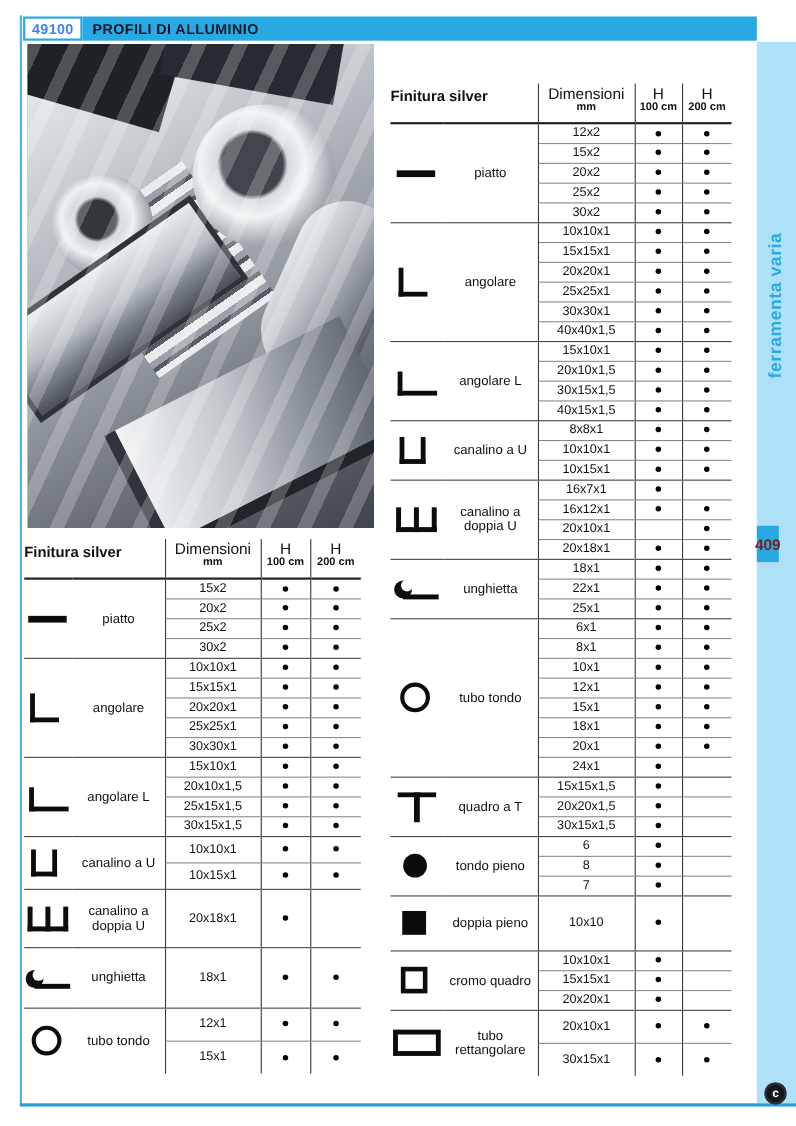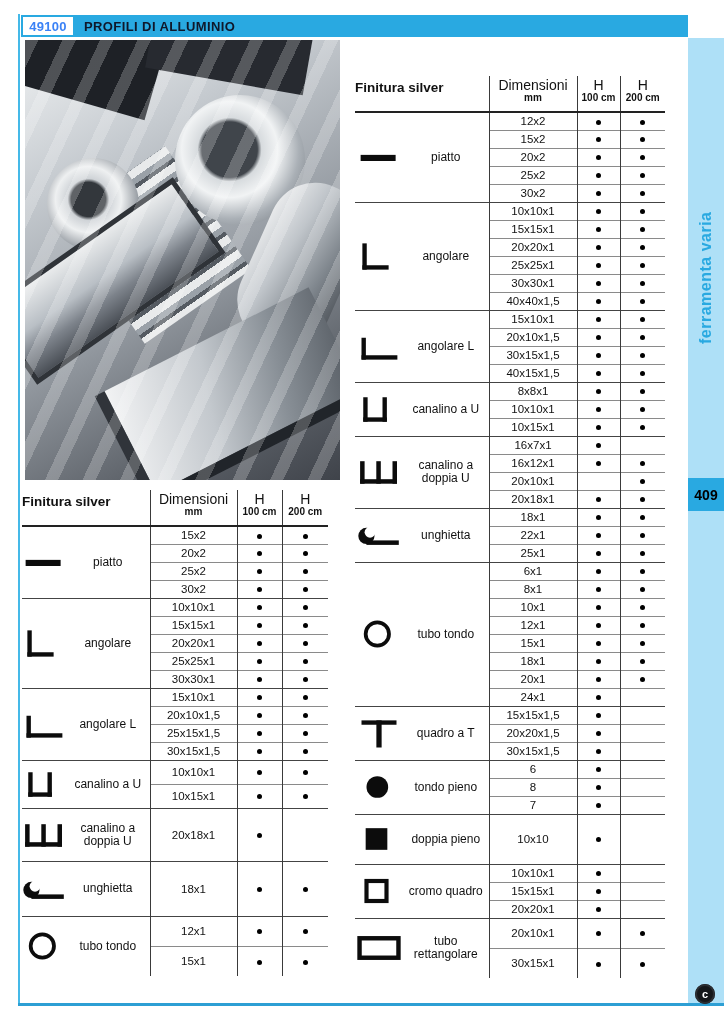--- a/index.html
+++ b/index.html
@@ -17,21 +17,21 @@
   
   .code-box{position:absolute;left:21px;top:15px;width:54px;height:22px;background:#fff;border:2px solid var(--accent);
     color:#3b82f6;font-weight:bold;font-size:13px;display:flex;align-items:center;justify-content:center;letter-spacing:.3px}
   .title-bar{position:absolute;left:75px;top:15px;width:613px;height:22px;background:var(--accent);color:#0f172a;
     font-weight:bold;font-size:13px;display:flex;align-items:center;padding-left:9px;letter-spacing:.4px}
 
   
   .sidebar{position:absolute;left:688px;top:38px;width:36px;height:965px;background:var(--sidebar-bg)}
   .sidebar-label{position:absolute;left:0;top:140px;width:36px;height:200px;display:flex;align-items:center;justify-content:center;
     writing-mode:vertical-rl;transform:rotate(180deg);color:var(--accent);font-weight:bold;font-size:16px;letter-spacing:.5px}
-  .page-badge{position:absolute;left:0;top:440px;width:36px;height:33px;background:var(--accent);color:#000000;
+  .page-badge{position:absolute;left:0;top:440px;width:20px;height:33px;background:var(--accent);color:#7f1d1d;
     font-weight:bold;font-size:14px;display:flex;align-items:center;justify-content:center}
   .logo-circle{position:absolute;left:695px;top:984px;width:20px;height:20px;border-radius:50%;background:#15171a;
     color:#fff;font-weight:bold;font-size:11px;display:flex;align-items:center;justify-content:center;
     box-shadow:inset 0 0 0 2px #2b2e33}
 
   
   .photo{position:absolute;left:25px;top:40px;width:315px;height:440px;overflow:hidden;background:#9aa1a8}
   .photo *{position:absolute}
   .ph-bg{inset:0;background:linear-gradient(150deg,#f0f2f3,#c6cbd0 25%,#949aa1 55%,#5f646b 80%,#3f434a)}
   .ph-dark1{left:-25px;top:-30px;width:160px;height:90px;transform:rotate(16deg);background:#1e2126}

